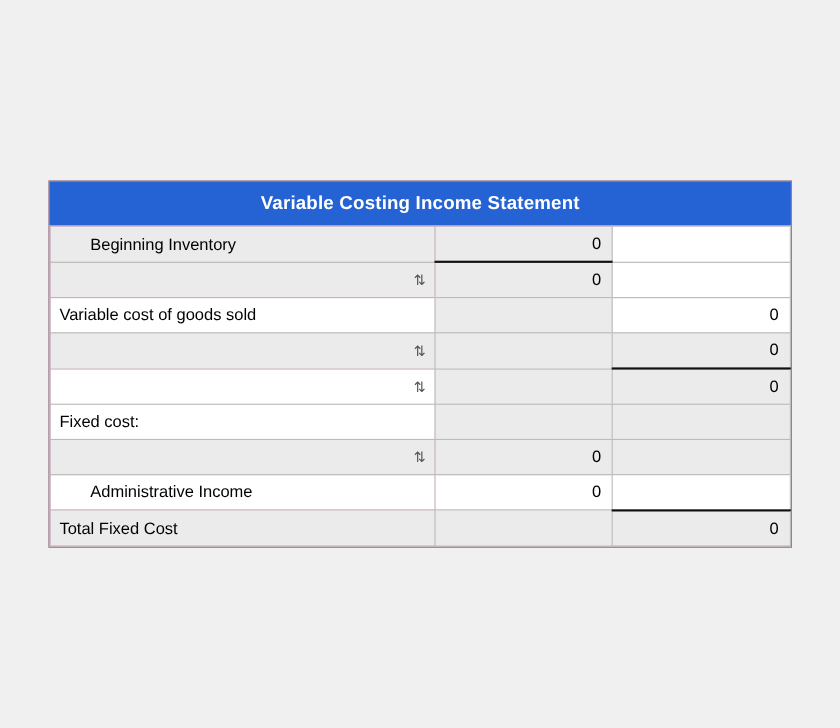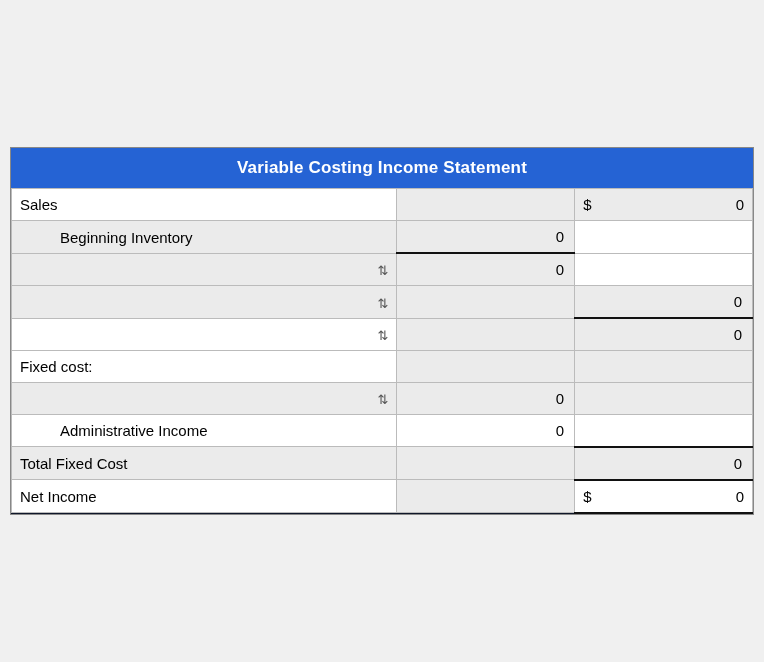--- a/index.html
+++ b/index.html
@@ -6,23 +6,23 @@
     body {
       background: #f0f0f0;
       display: flex;
       justify-content: center;
       align-items: center;
       min-height: 100vh;
       font-family: Arial, sans-serif;
       font-size: 15px;
     }
     .table-container {
-      width: 744px;
+      width: 676px;
       border: 1.5px solid #888;
-      background: #0f172a;
+      background: #f9a8d4;
     }
     .table-title {
       background: #2563d4;
       color: #fff;
       font-weight: bold;
       text-align: center;
       padding: 10px 6px;
       font-size: 17px;
       letter-spacing: 0.01em;
     }
@@ -35,21 +35,21 @@
       padding: 7px 8px;
       vertical-align: middle;
     }
     .col-label { width: 52%; }
     .col-mid   { width: 24%; text-align: right; }
     .col-right { width: 24%; text-align: right; }
 
     .bg-white { background: #fff; }
     .bg-gray  { background: #ebebeb; }
 
-    .indent { padding-left: 48px; }
+    .indent { padding-left: 36px; }
     .right-val {
       text-align: right;
       padding-right: 10px;
     }
     .spinner-icon {
       font-size: 13px;
       color: #555;
     }
     
     .right-section {
@@ -59,47 +59,42 @@
     }
   </style>
 </head>
 <body>
 
 <div class="table-container">
   <div class="table-title">Variable Costing Income Statement</div>
   <table>
 
     <tbody>
-        <tr class="bg-white">
-      <td class="col-label">Sales</td>
-      <td class="col-mid bg-gray"></td>
-      <td class="col-right bg-gray">
-        <div class="right-section">
-          <span>$</span>
-          <span>0</span>
-        </div>
-      </td>
-    </tr>
 
 
     <tr class="bg-gray">
       <td class="col-label indent">Beginning Inventory</td>
       <td class="col-mid right-val">0</td>
       <td class="col-right bg-white"></td>
     </tr>
 
 
     <tr class="bg-gray">
       <td class="col-label" style="text-align:right; padding-right:8px;">
         <span class="spinner-icon">⇅</span>
       </td>
       <td class="col-mid right-val" style="border-top: 2px solid #111;">0</td>
       <td class="col-right bg-white"></td>
     </tr>
 
+    <tr class="bg-white">
+      <td class="col-label">Variable cost of goods sold</td>
+      <td class="col-mid bg-gray"></td>
+      <td class="col-right right-val">0</td>
+    </tr>
 
     <tr class="bg-gray">
       <td class="col-label" style="text-align:right; padding-right:8px;">
         <span class="spinner-icon">⇅</span>
       </td>
       <td class="col-mid bg-gray"></td>
       <td class="col-right right-val">0</td>
     </tr>
 
     <tr class="bg-white">
@@ -129,25 +124,15 @@
       <td class="col-mid right-val">0</td>
       <td class="col-right bg-white"></td>
     </tr>
 
     <tr class="bg-gray">
       <td class="col-label">Total Fixed Cost</td>
       <td class="col-mid bg-gray"></td>
       <td class="col-right right-val" style="border-top: 2px solid #111;">0</td>
     </tr>
 
-    <tr class="bg-white">
-      <td class="col-label">Net Income</td>
-      <td class="col-mid bg-gray"></td>
-      <td class="col-right" style="border-top: 2px solid #111; border-bottom: 2px solid #111;">
-        <div class="right-section">
-          <span>$</span>
-          <span>0</span>
-        </div>
-      </td>
-    </tr>
   </tbody>
     </table>
 </div>
 
 </body></html>

